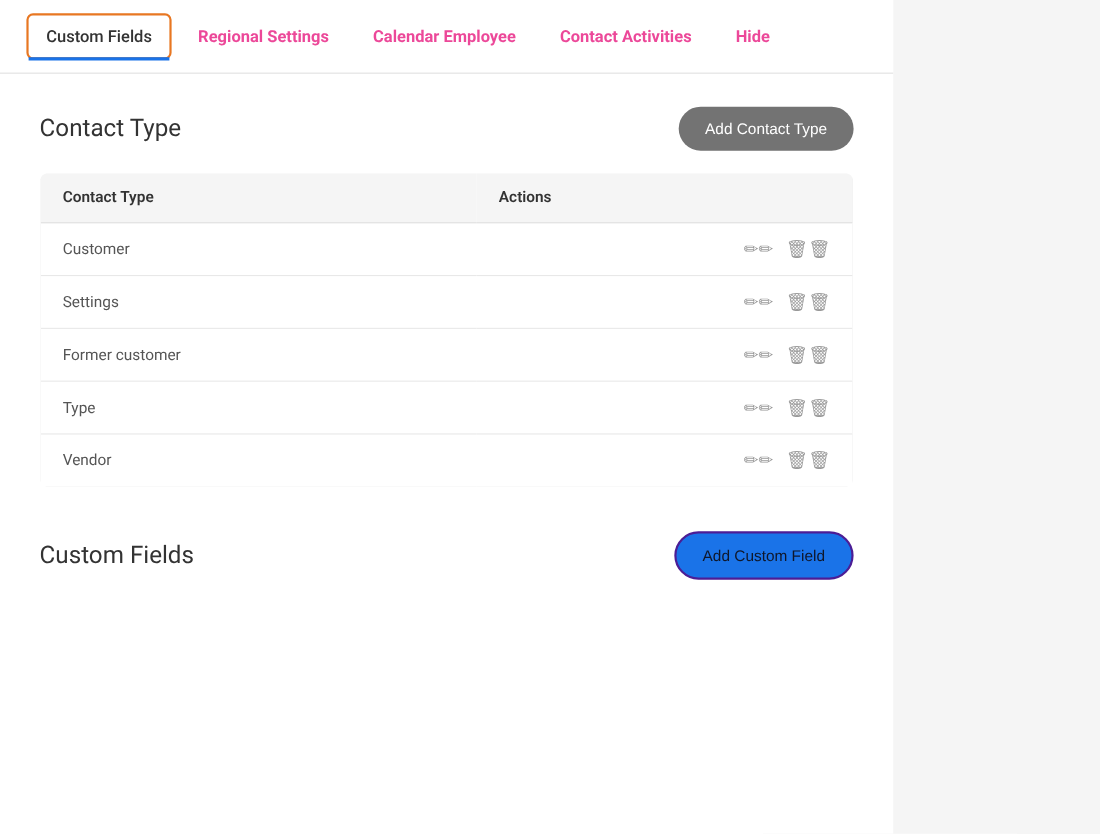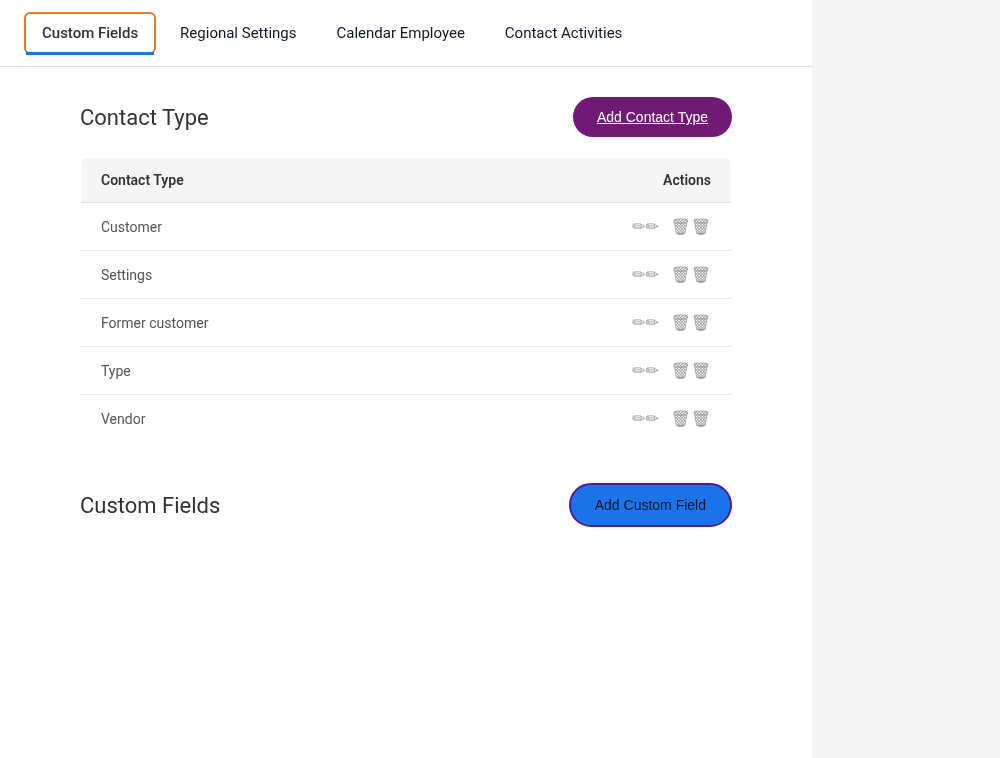--- a/index.html
+++ b/index.html
@@ -47,26 +47,27 @@
       content: '';
       position: absolute;
       bottom: -3px;
       left: 0;
       right: 0;
       height: 3px;
       background: #1a73e8;
     }
 
     .tab-item.blue-text {
-      color: #0f172a;
+      color: #ec4899;
+      font-weight: bold;
     }
 
     
     .main-content {
-      padding: 30px 80px;
+      padding: 30px 36px;
     }
 
     
     .section {
       margin-bottom: 40px;
     }
 
     .section-header {
       display: flex;
       align-items: center;
@@ -74,30 +75,29 @@
       margin-bottom: 20px;
     }
 
     .section-title {
       font-size: 22px;
       font-weight: 400;
       color: #333;
     }
 
     .btn-primary {
-      background: #701a75;
+      background: #737373;
       color: #fff;
       border: none;
       border-radius: 50px;
       padding: 12px 24px;
       font-size: 14px;
       font-weight: 500;
       cursor: pointer;
       white-space: nowrap;
-      text-decoration: underline;
     }
 
     .btn-outlined {
       background: #1a73e8;
       color: #0f172a;
       border: 2px solid #4c1d95;
       border-radius: 50px;
       padding: 12px 24px;
       font-size: 14px;
       font-weight: 500;
@@ -121,21 +121,21 @@
     .data-table th {
       padding: 14px 20px;
       text-align: left;
       font-size: 14px;
       font-weight: 600;
       color: #333;
       border-bottom: 1px solid #e0e0e0;
     }
 
     .data-table th.actions-col {
-      text-align: right;
+      text-align: left;
     }
 
     .data-table td {
       padding: 14px 20px;
       font-size: 14px;
       color: #555;
       border-bottom: 1px solid #e8e8e8;
     }
 
     .data-table tr:last-child td {
@@ -169,20 +169,21 @@
 </head>
 <body>
 
 <div class="page-wrapper">
 
   <div class="tabs-bar">
     <div class="tab-item active">Custom Fields</div>
     <div class="tab-item blue-text">Regional Settings</div>
     <div class="tab-item blue-text">Calendar Employee</div>
     <div class="tab-item blue-text">Contact Activities</div>
+    <div class="tab-item blue-text">Hide</div>
   </div>
 
   <div class="main-content">
 
     <div class="section">
       <div class="section-header">
         <h2 class="section-title">Contact Type</h2>
         <button class="btn-primary">Add Contact Type</button>
       </div>
 

